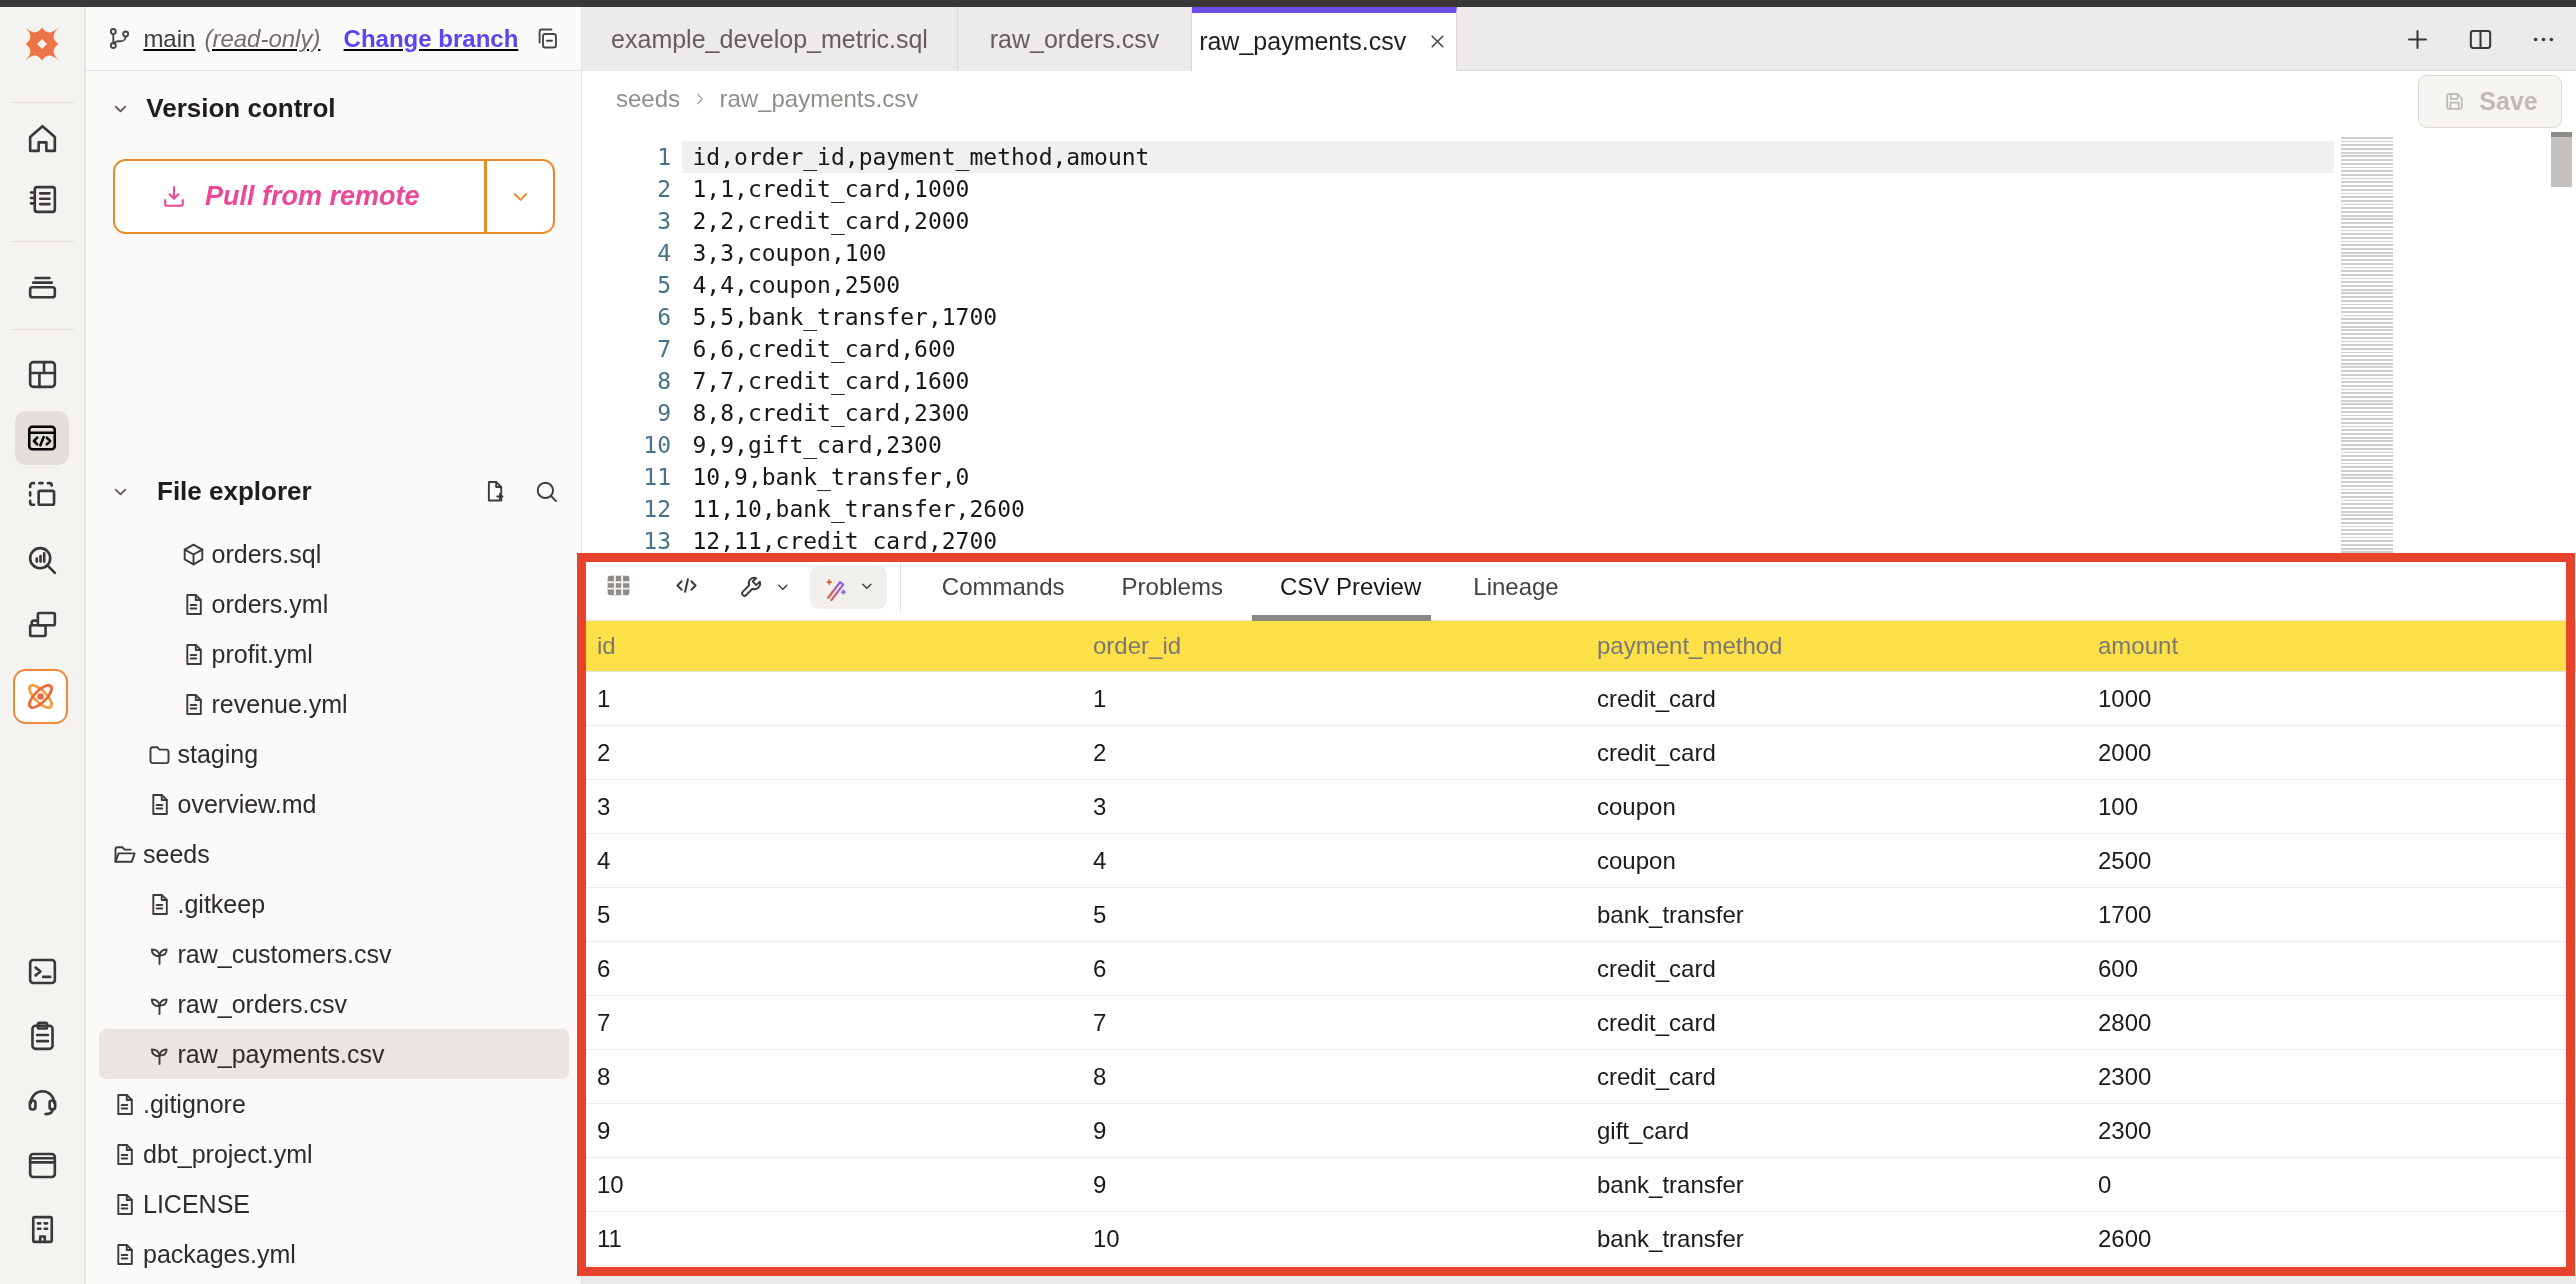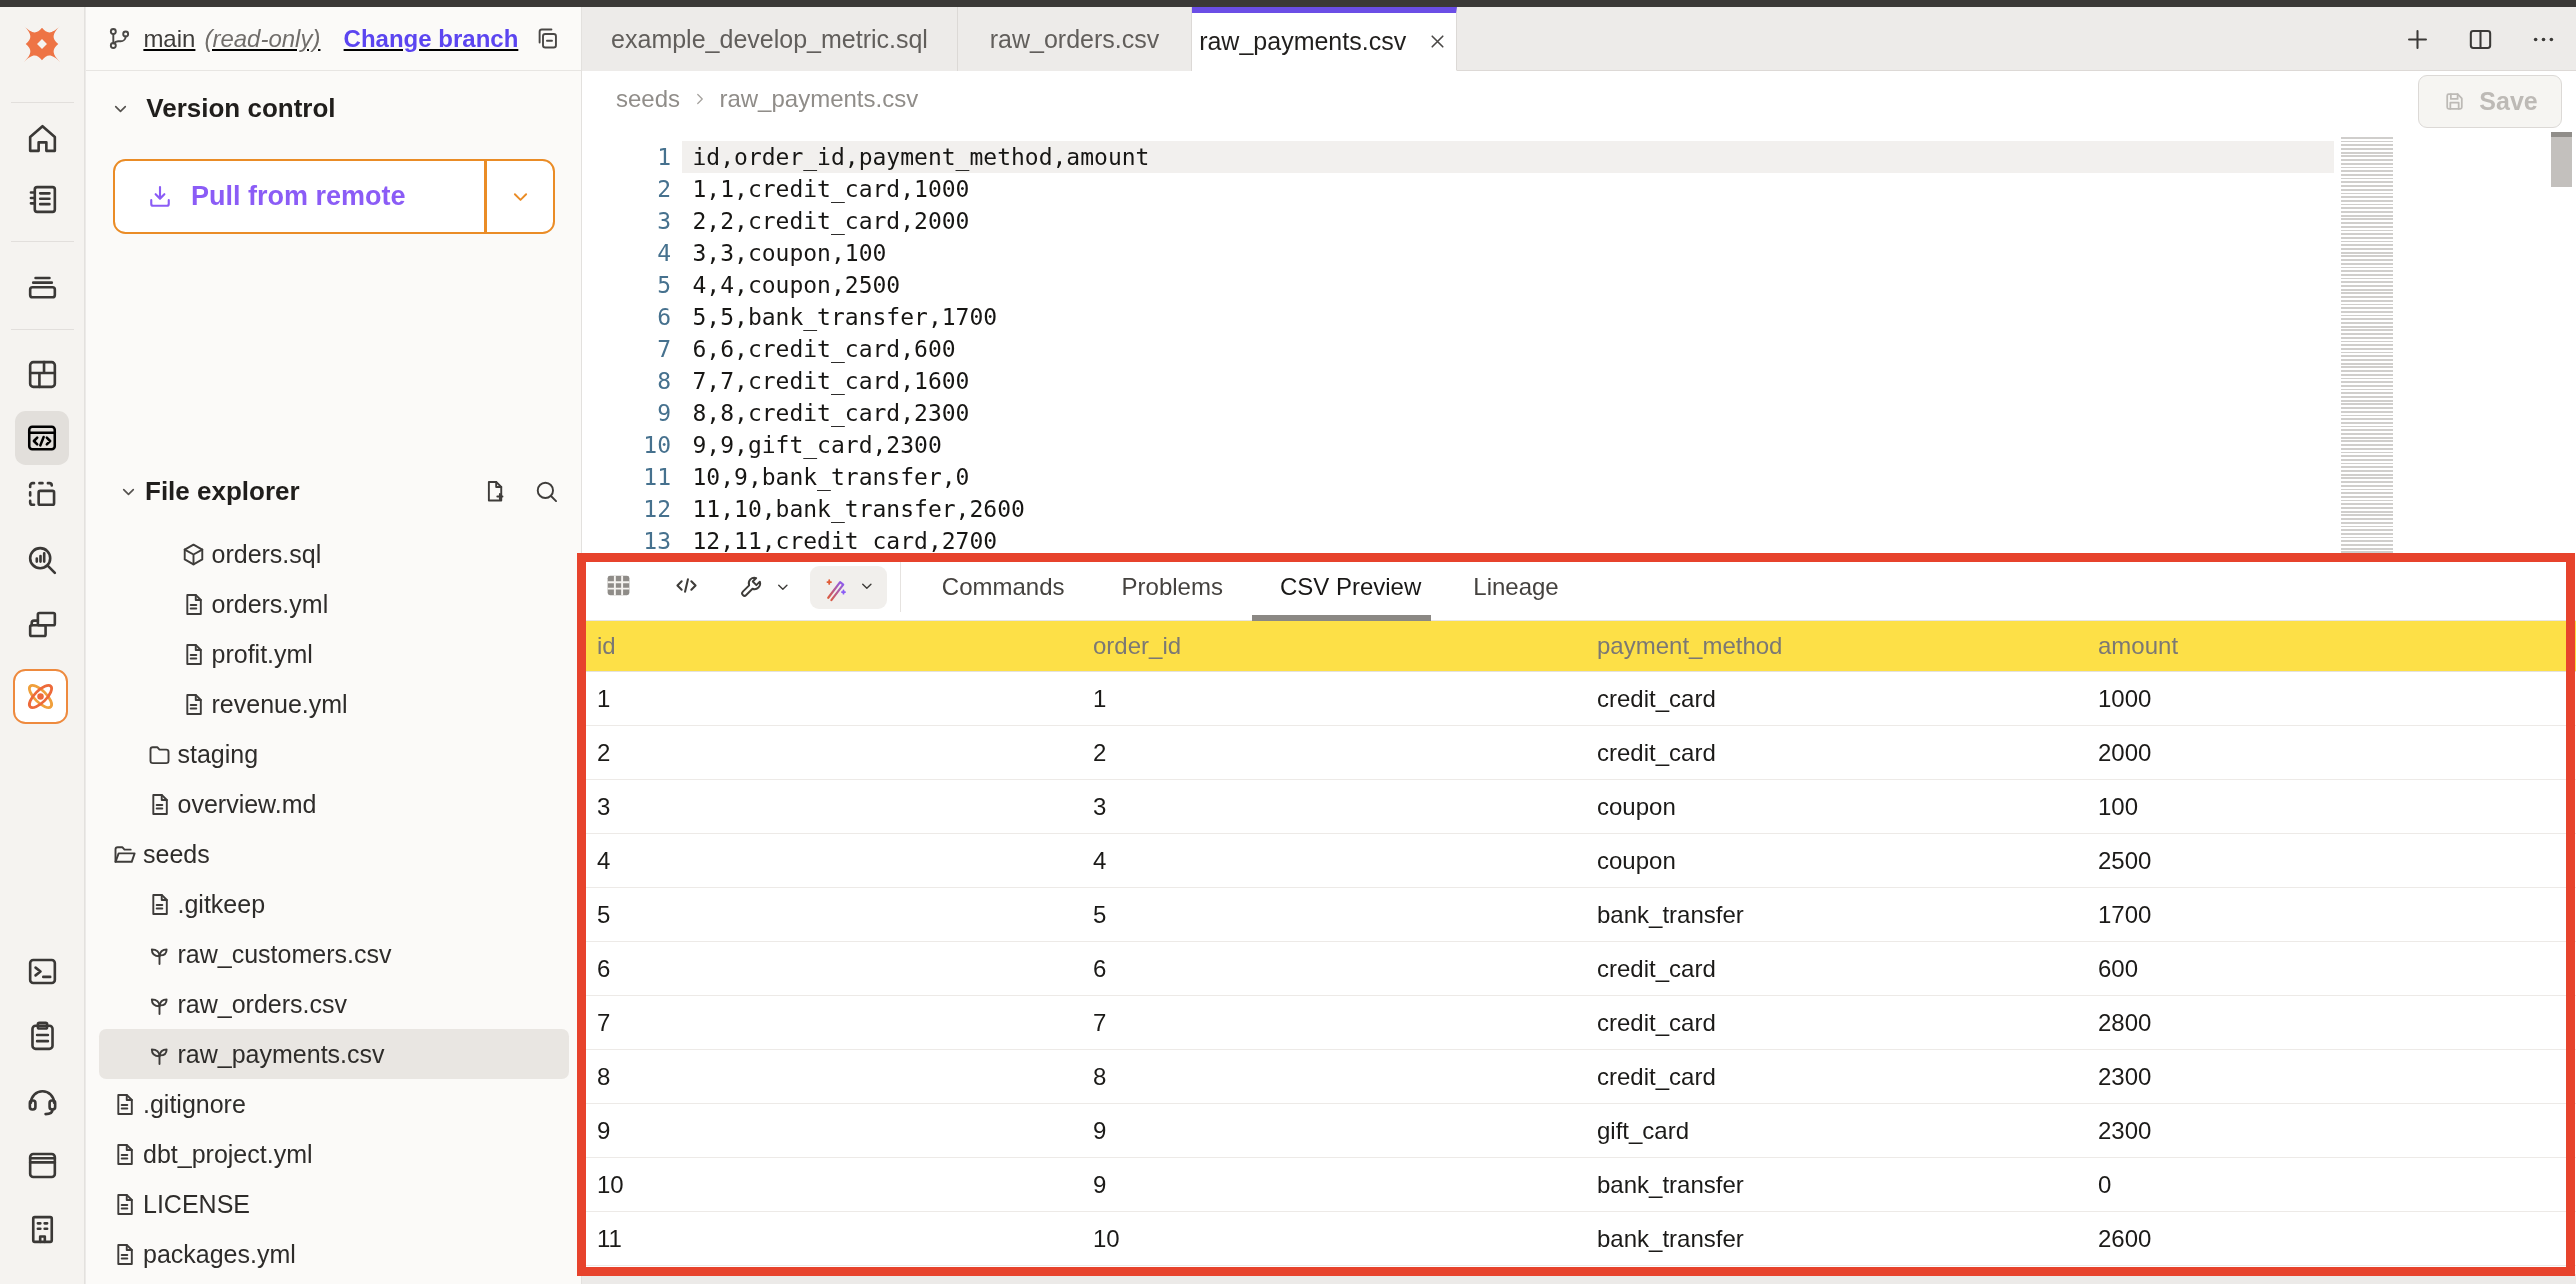--- a/index.html
+++ b/index.html
@@ -24,24 +24,24 @@
   .vc-top{height:64px;border-bottom:0.9px solid #e7e5e2;display:flex;align-items:center;padding:0 19.7px;box-sizing:border-box;text-decoration:underline;}
   .vc-top .icon{color:#4a4846;}
   .vc-branch{font-size:24px;color:#3e3c3a;margin-left:10.7px;}
   .vc-mode{font-size:24px;font-style:italic;color:#716e6b;margin-left:9px;}
   .vc-change{margin-left:auto;font-size:24px;font-weight:700;color:#5b45f0;cursor:pointer;}
   .vc-copy{margin-left:16px;color:#4a4846;}
   .sec-row{position:absolute;left:23px;display:flex;align-items:center;gap:14.3px;}
   .sec-title{font-size:26px;font-weight:700;color:#201e1c;}
   .chev{color:#55524f;}
   .pull-wrap{position:absolute;left:27px;top:152px;width:442px;height:75px;border:2.7px solid #ea8c26;border-radius:12.5px;background:#fff;display:flex;box-sizing:border-box;overflow:hidden;}
-  .pull-main{flex:1;display:flex;align-items:center;gap:16px;padding-left:30px;color:#8b5cf6;font-size:27px;font-weight:700;cursor:pointer;}
+  .pull-main{flex:1;display:flex;align-items:center;gap:16px;padding-left:44px;color:#ec4899;font-size:27px;font-weight:700;cursor:pointer;font-style:italic;}
   .pull-div{width:2.7px;background:#ea8c26;}
   .pull-chev{width:66px;display:flex;align-items:center;justify-content:center;color:#ea8c26;cursor:pointer;}
-  .fe-head{position:absolute;left:31px;right:21.5px;top:469px;display:flex;align-items:center;gap:5px;}
+  .fe-head{position:absolute;left:23px;right:21.5px;top:469px;display:flex;align-items:center;gap:25px;}
   .fe-acts{margin-left:auto;display:flex;gap:25px;color:#3e3c3a;}
   .tree{position:absolute;left:0;right:0;top:522px;}
   .titem{height:50px;margin:0 12.5px;display:flex;align-items:center;gap:5px;font-size:25px;color:#2e2c2a;border-radius:7.2px;cursor:pointer;}
   .titem .icon{color:#3e3c3a;flex:0 0 auto;}
   .titem.sel{background:#e9e6e2;}
 
   
   .main{position:absolute;left:582px;top:7.2px;width:1994px;display:flex;flex-direction:column;}
   .tabbar{height:64px;background:#edebe9;border-bottom:0.9px solid #ddd9d6;display:flex;position:relative;box-sizing:border-box;}
   .etab{height:64px;box-sizing:border-box;display:flex;align-items:center;justify-content:center;gap:19.7px;font-size:25px;color:#615e5b;background:#edebe9;border-right:0.9px solid #dcd9d6;cursor:pointer;}

